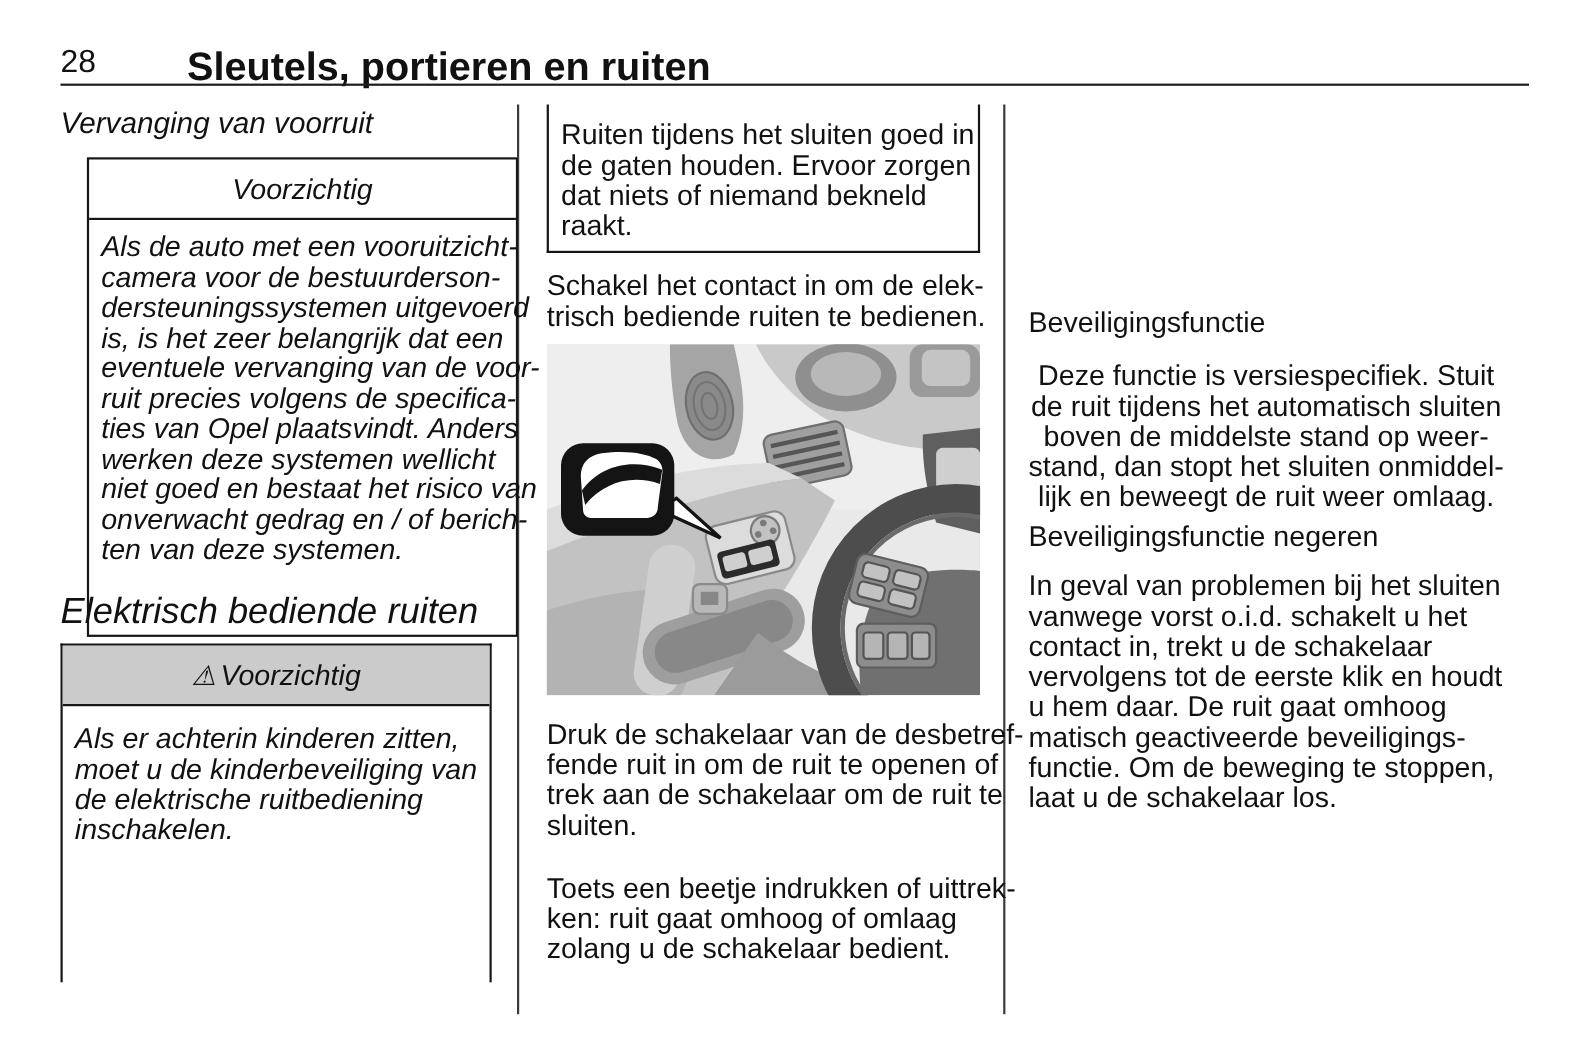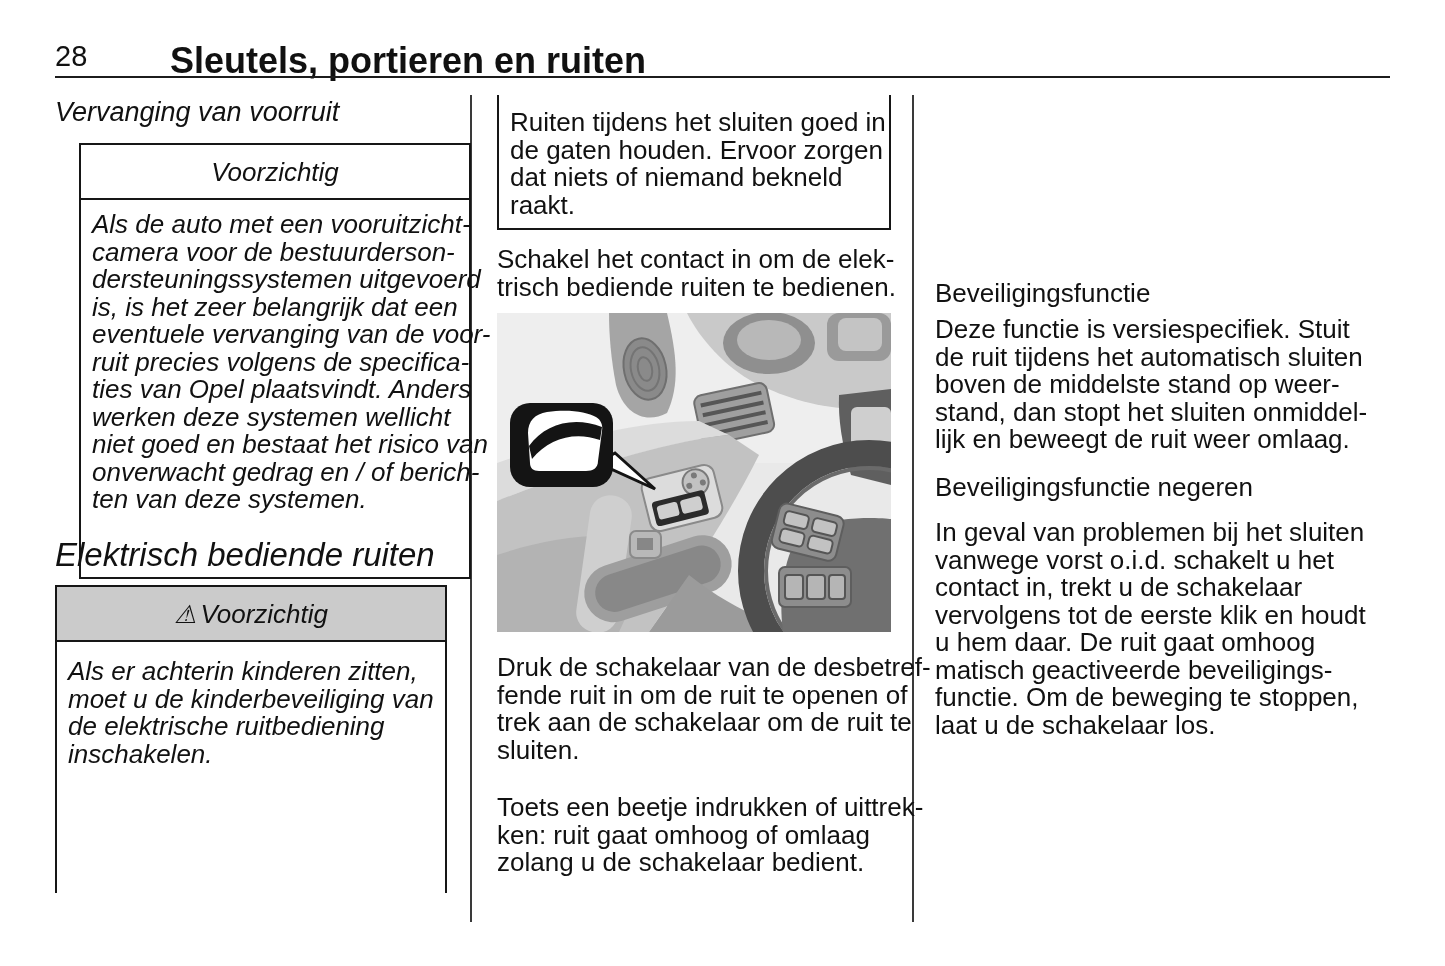--- a/index.html
+++ b/index.html
@@ -46,21 +46,21 @@
   .pos-warning-box  { top:585px; height:308px; }
   
   .pos-cont-box { top:95px; height:135px; }
   .pos-mid-para1 { top:246px; }
   .pos-illustration { top:313px; width:394px; height:319px; }
   .pos-mid-para2 { top:654px; }
   .pos-mid-para3 { top:766px;margin-top:28px; }
   
   .pos-right-para1 { top:99px; }
   .pos-right-h1    { top:278px; }
-  .pos-right-para2 { top:316px; }
+  .pos-right-para2 { top:328px;text-align:center; }
   .pos-right-h2    { top:472px; }
   .pos-right-para3 { top:519px; }
   .illus { display:block; }
 </style>
 </head>
 <body>
 
 <div class="page">
 
   <div class="hdr-num">28</div>

